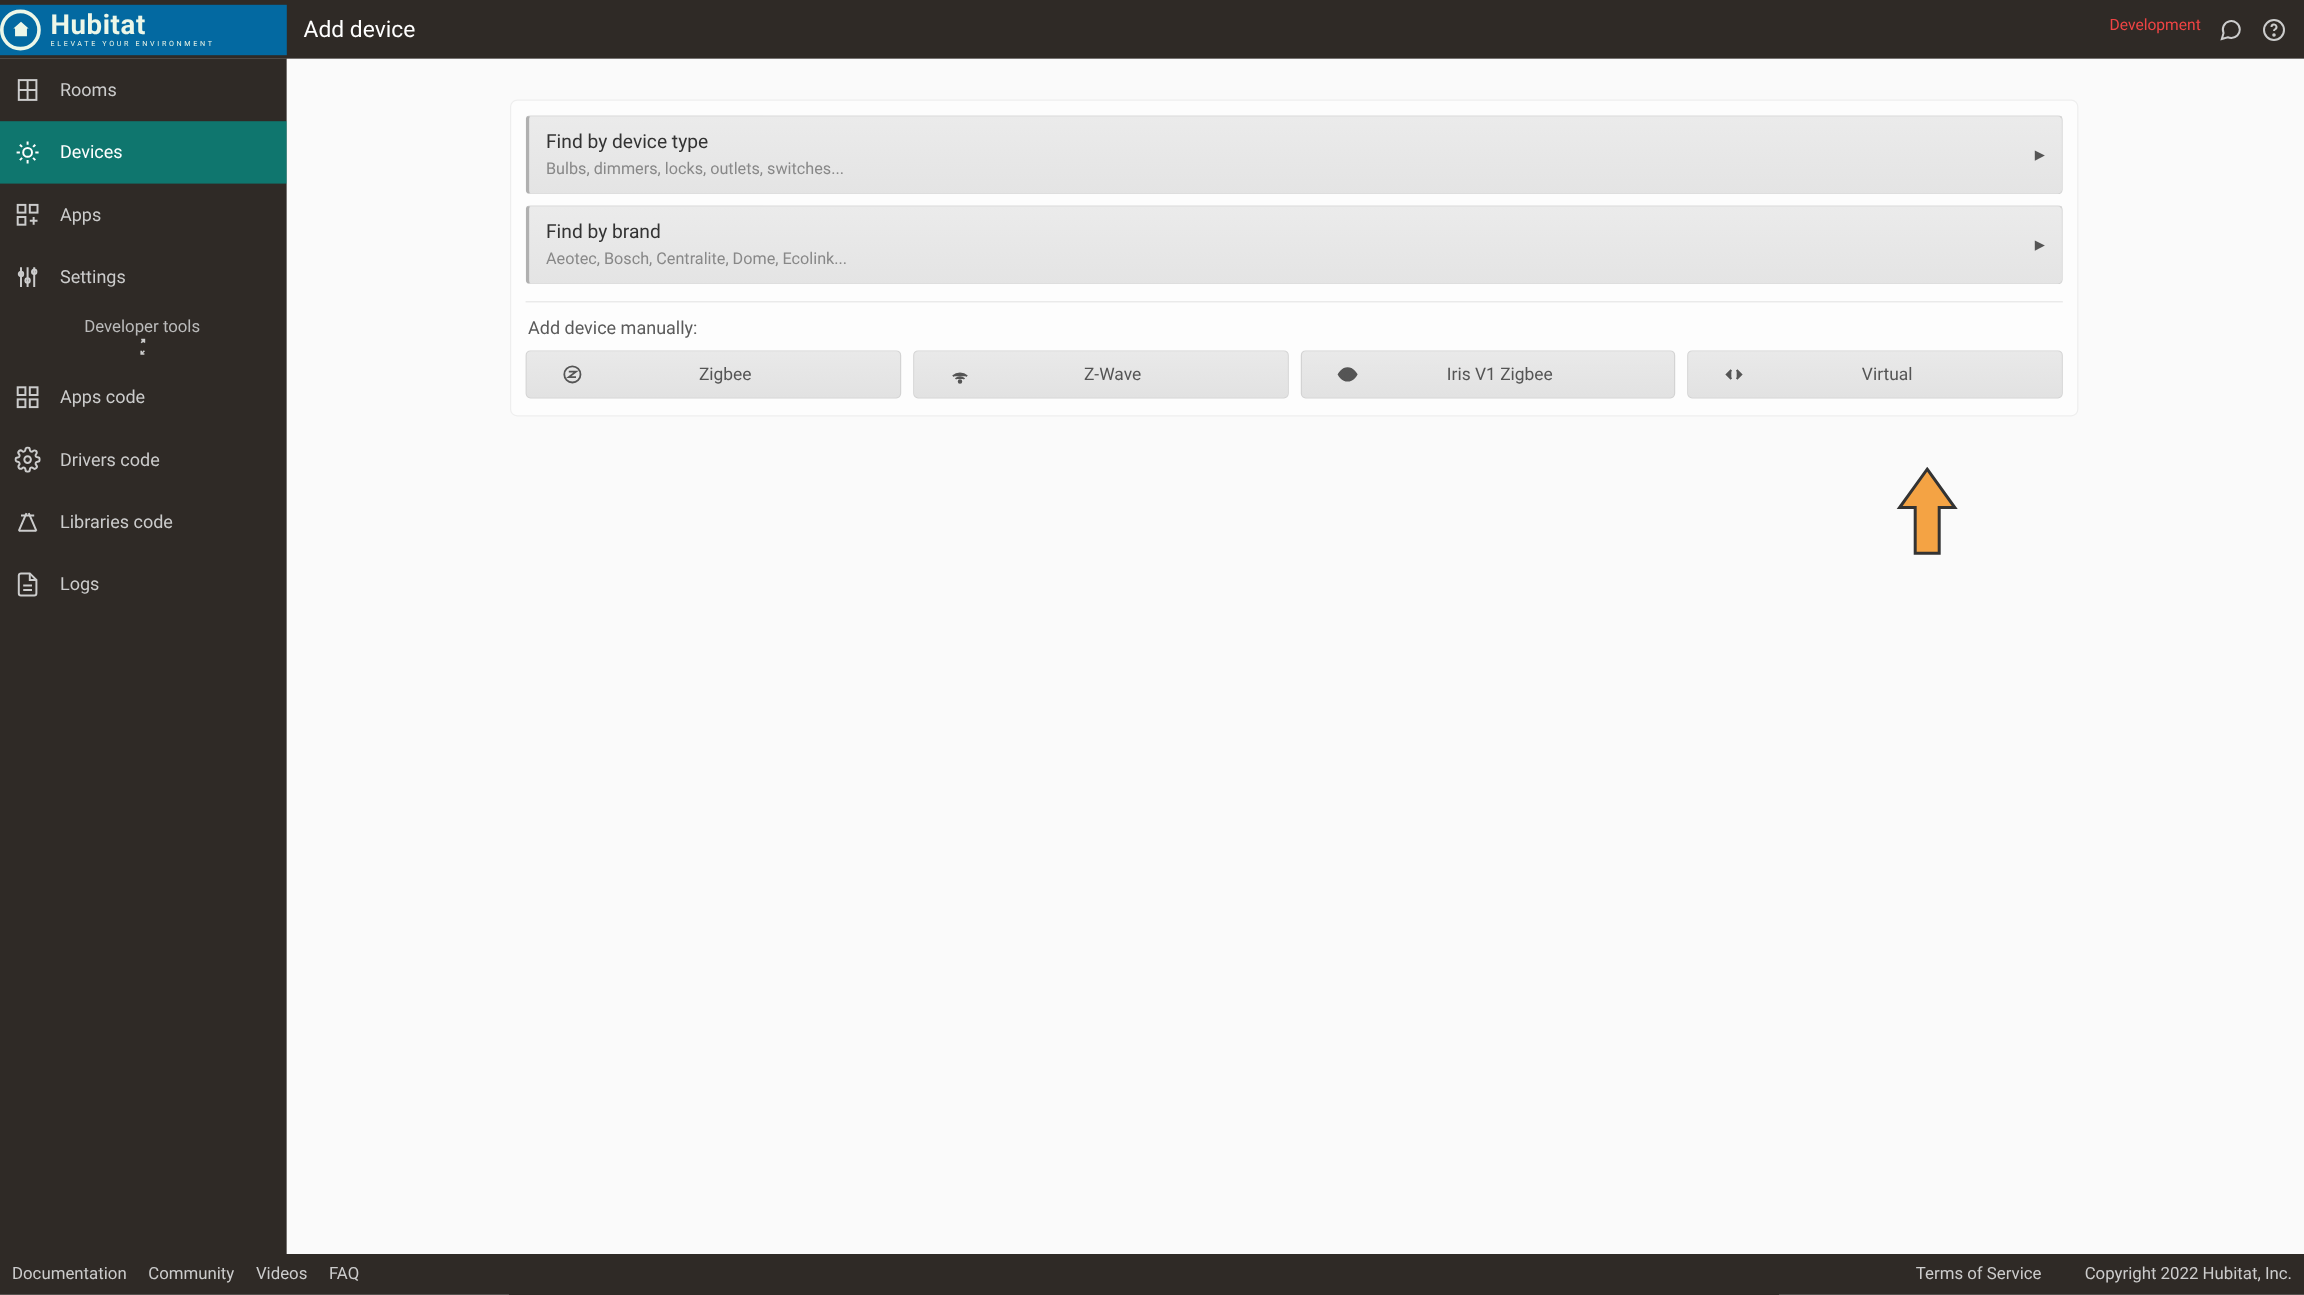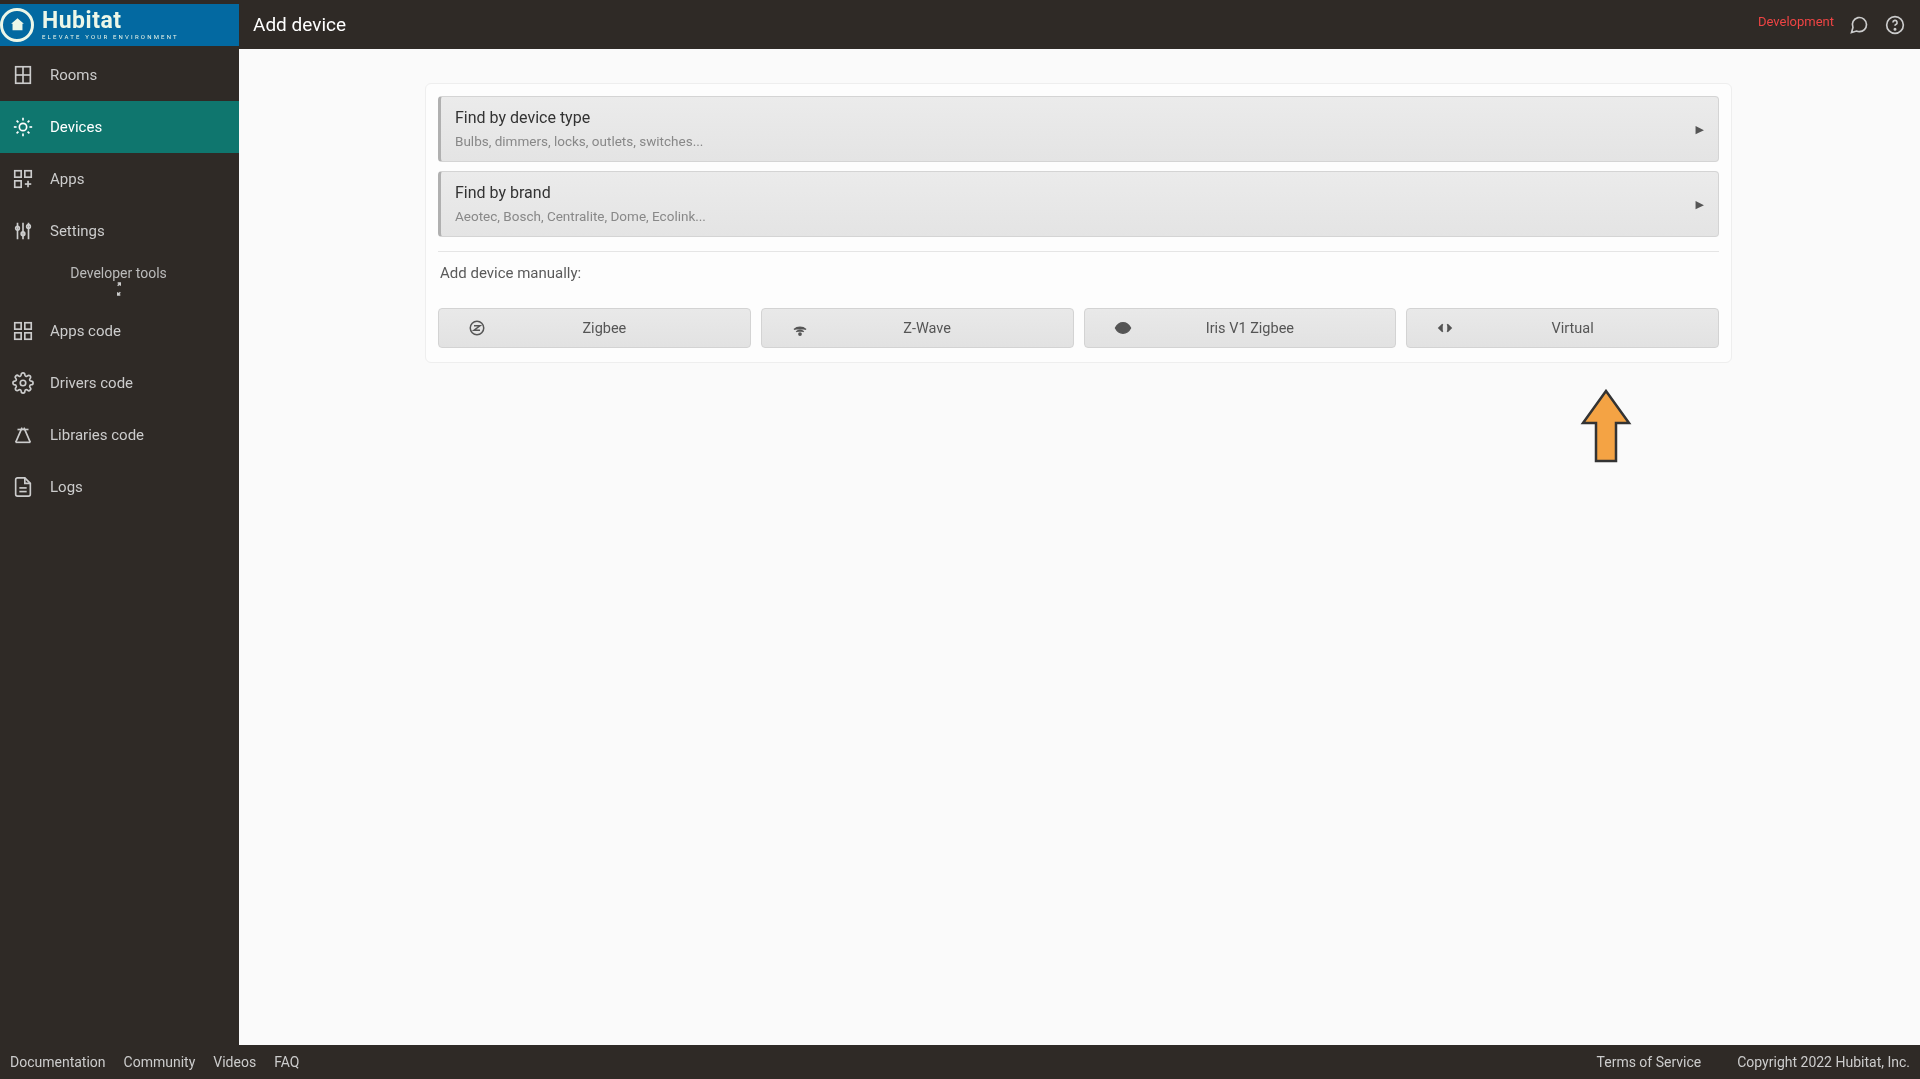--- a/index.html
+++ b/index.html
@@ -34,21 +34,21 @@
 
   .panel { background:#e6e6e6; background: linear-gradient(#ebebeb,#e4e4e4); border:1px solid #d4d4d4; border-left:3px solid #b0b0b0; border-radius:4px; padding:11px 14px 12px; margin-bottom:9px; position:relative; cursor:pointer; }
   .panel-title { font-size:16px; color:#333; margin-bottom:6px; }
   .panel-sub { font-size:13.5px; color:#888; }
   .panel-caret { position:absolute; right:14px; top:50%; transform:translateY(-50%); color:#555; font-size:11px; }
 
   .divider { height:1px; background:#e5e5e5; margin:14px 0 12px; }
   .manual-label { font-size:15px; color:#5a5a5a; margin:6px 0 10px 2px; }
 
   .grid4 { display:grid; grid-template-columns:repeat(4,1fr); gap:10px; }
-  .dev-btn { background:linear-gradient(#e9e9e9,#e2e2e2); border:1px solid #d3d3d3; border-radius:4px; height:40px; display:flex; align-items:center; padding:0 28px; cursor:pointer;margin-top:16px; }
+  .dev-btn { background:linear-gradient(#e9e9e9,#e2e2e2); border:1px solid #d3d3d3; border-radius:4px; height:40px; display:flex; align-items:center; padding:0 28px; cursor:pointer; }
   .dev-btn .btn-ico { width:20px; height:20px; display:flex; align-items:center; justify-content:center; }
   .dev-btn .btn-ico svg { fill:#555; }
   .dev-btn .btn-label { flex:1; text-align:center; color:#555; font-size:14.5px; }
 
   .arrow-annot { position:absolute; left:1340px; top:340px; }
 </style>
 </head>
 <body>
 
 <div class="header">

